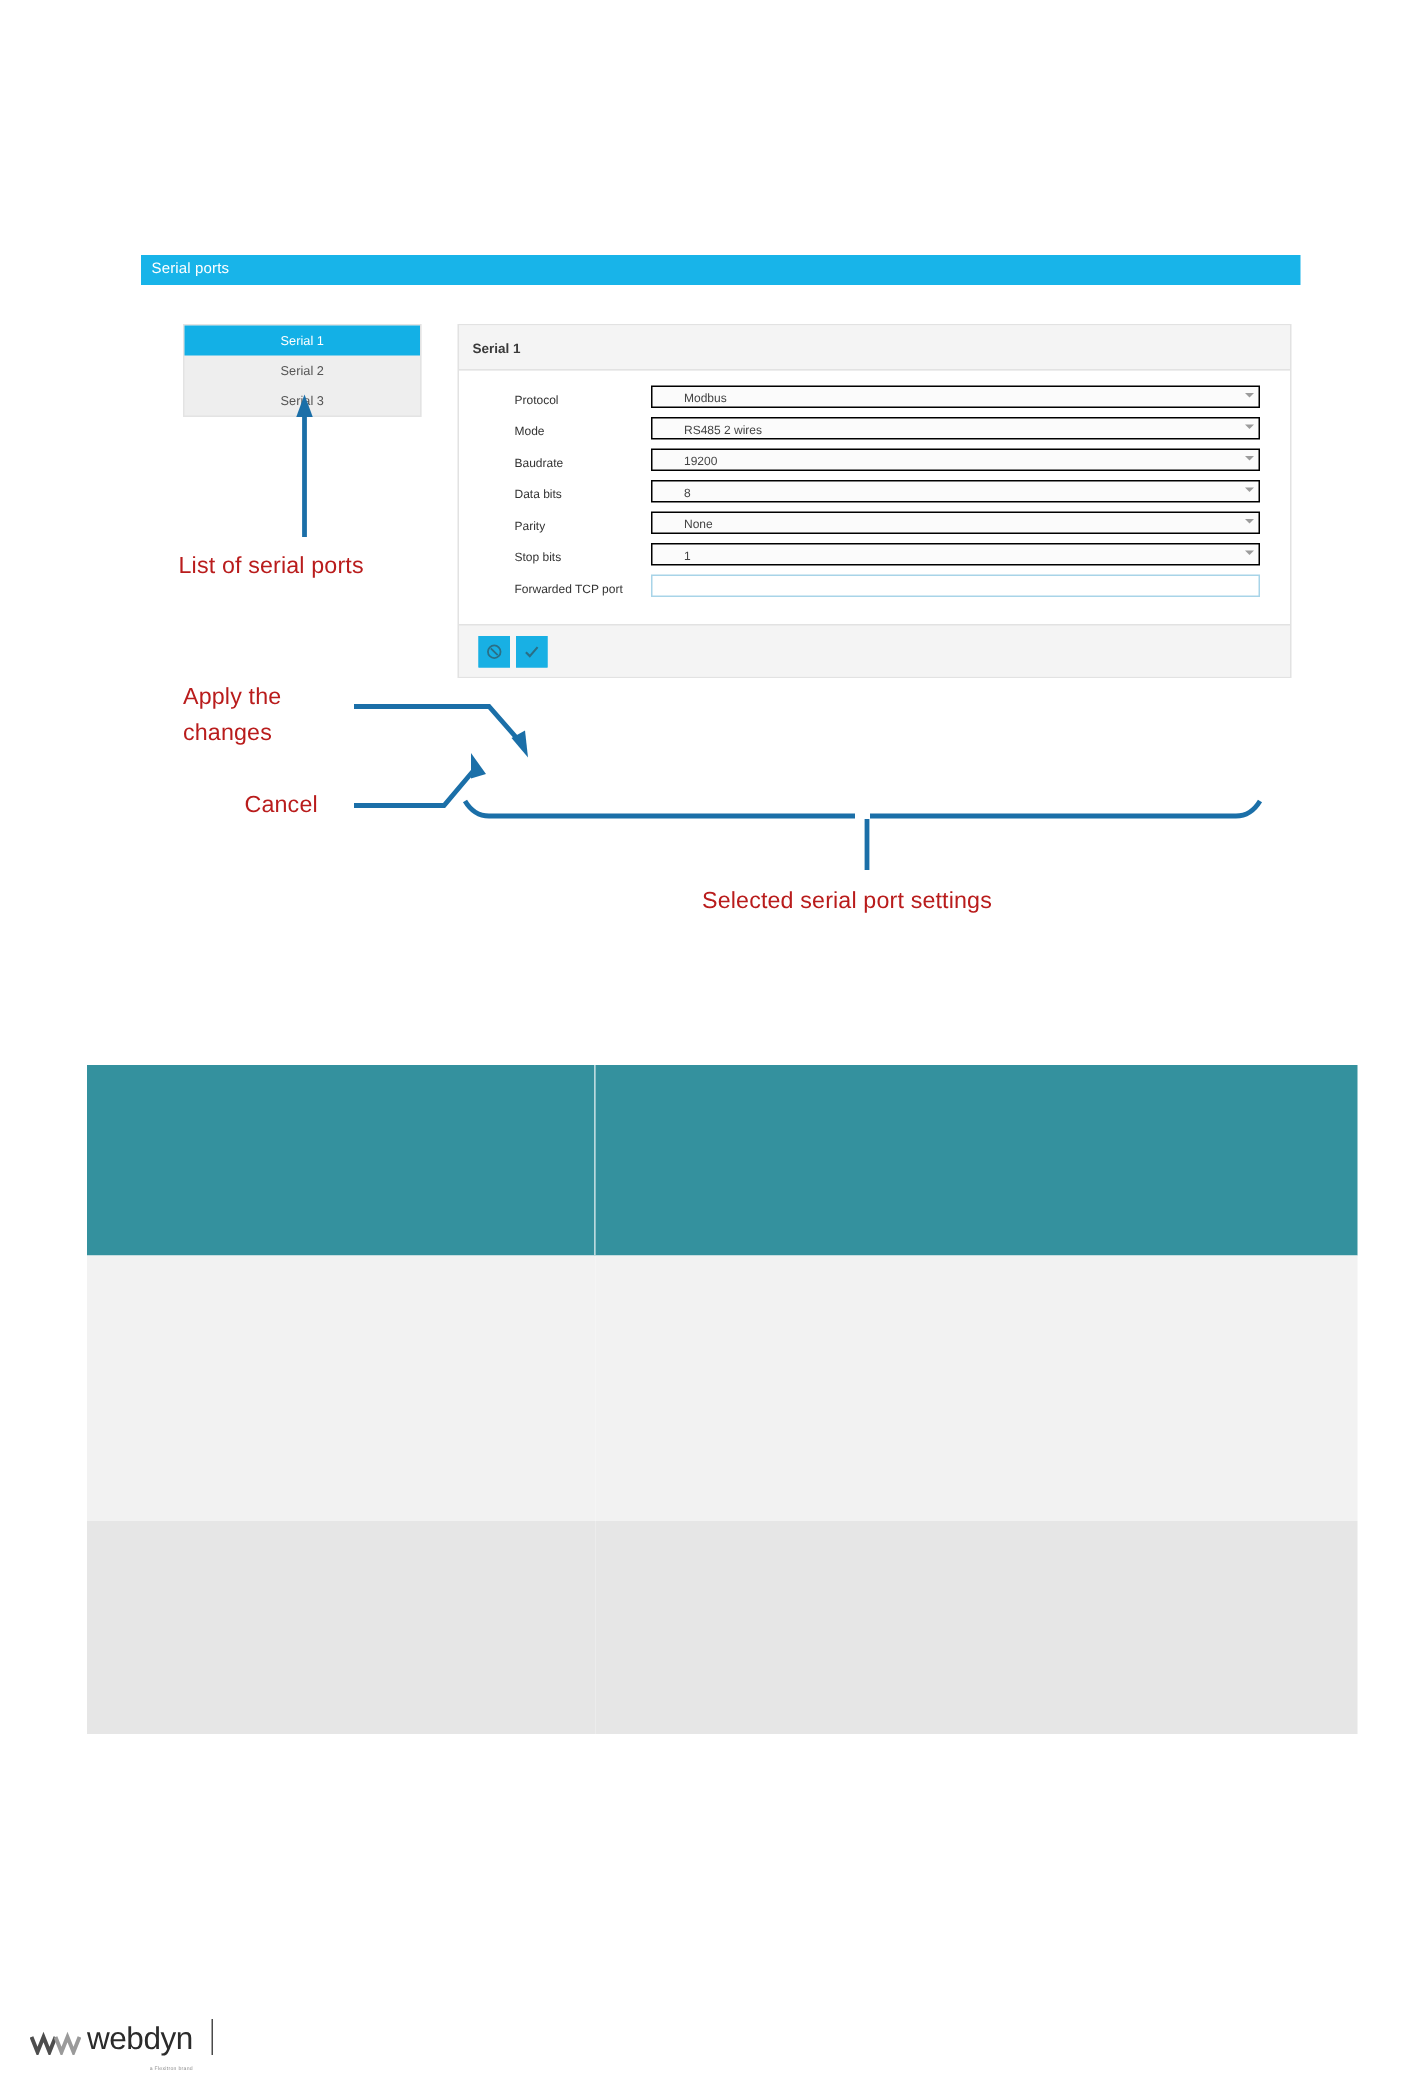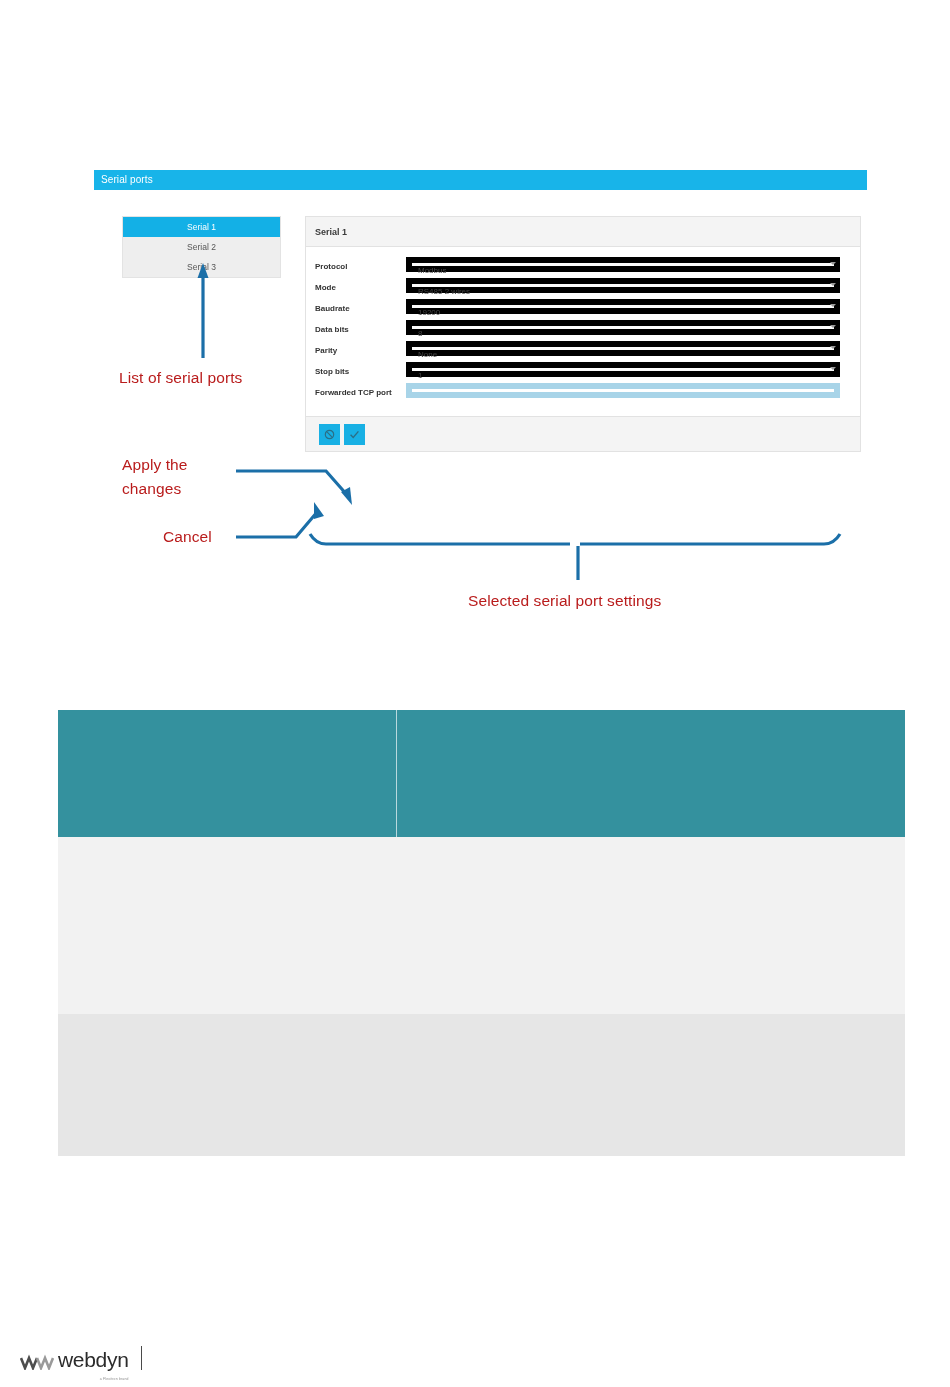--- a/index.html
+++ b/index.html
@@ -97,37 +97,38 @@
   .form-row {
     display: flex;
     align-items: flex-start;
     padding: 0 20px 0 9px;
     margin-bottom: 6px;
   }
   .form-label {
     width: 91px;
     flex: 0 0 91px;
     font-size: 8px;
-    font-weight: bold;
+    font-weight: normal;
     color: #333333;
     line-height: 11px;
     padding-top: 4px;
+    margin-left: 28px;
   }
   .field-wrap {
     flex: 1 1 auto;
     position: relative;
   }
   .field {
     height: 15px;
-    border: 6px solid #000000;
+    border: 1px solid #000000;
     background: #fdfdfd;
     font-size: 8px;
     color: #444444;
     line-height: 15px;
-    padding-left: 6px;
+    padding-left: 21px;
     box-sizing: border-box;
     width: 100%;
     display: block;
   }
   .field.select {
     background: #fbfbfb;
     padding-right: 14px;
   }
   .field.focused {
     border-color: #a8d4e8;

